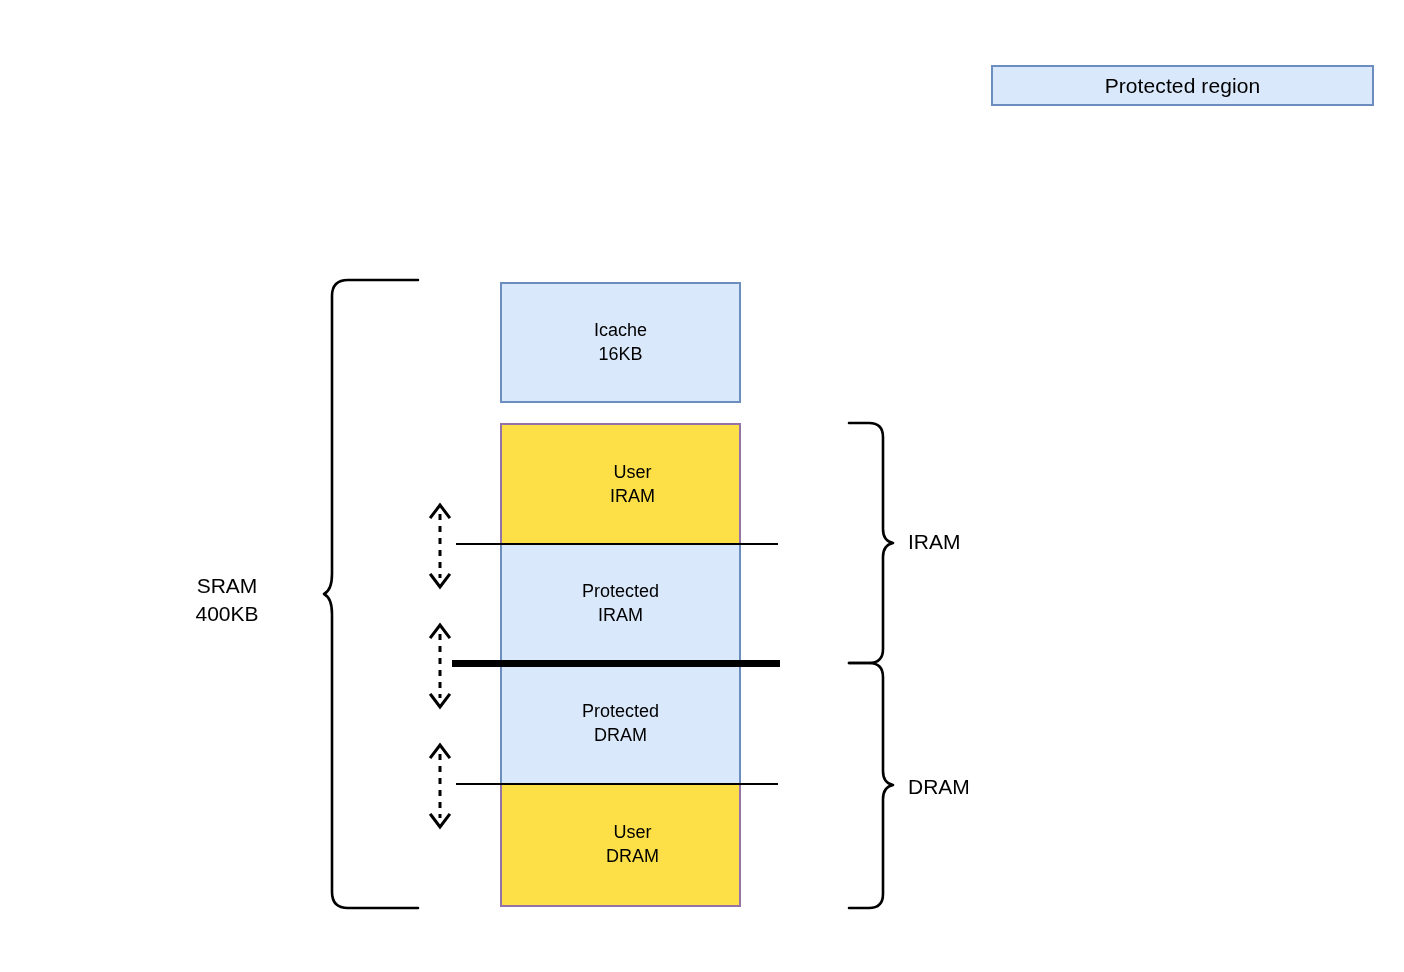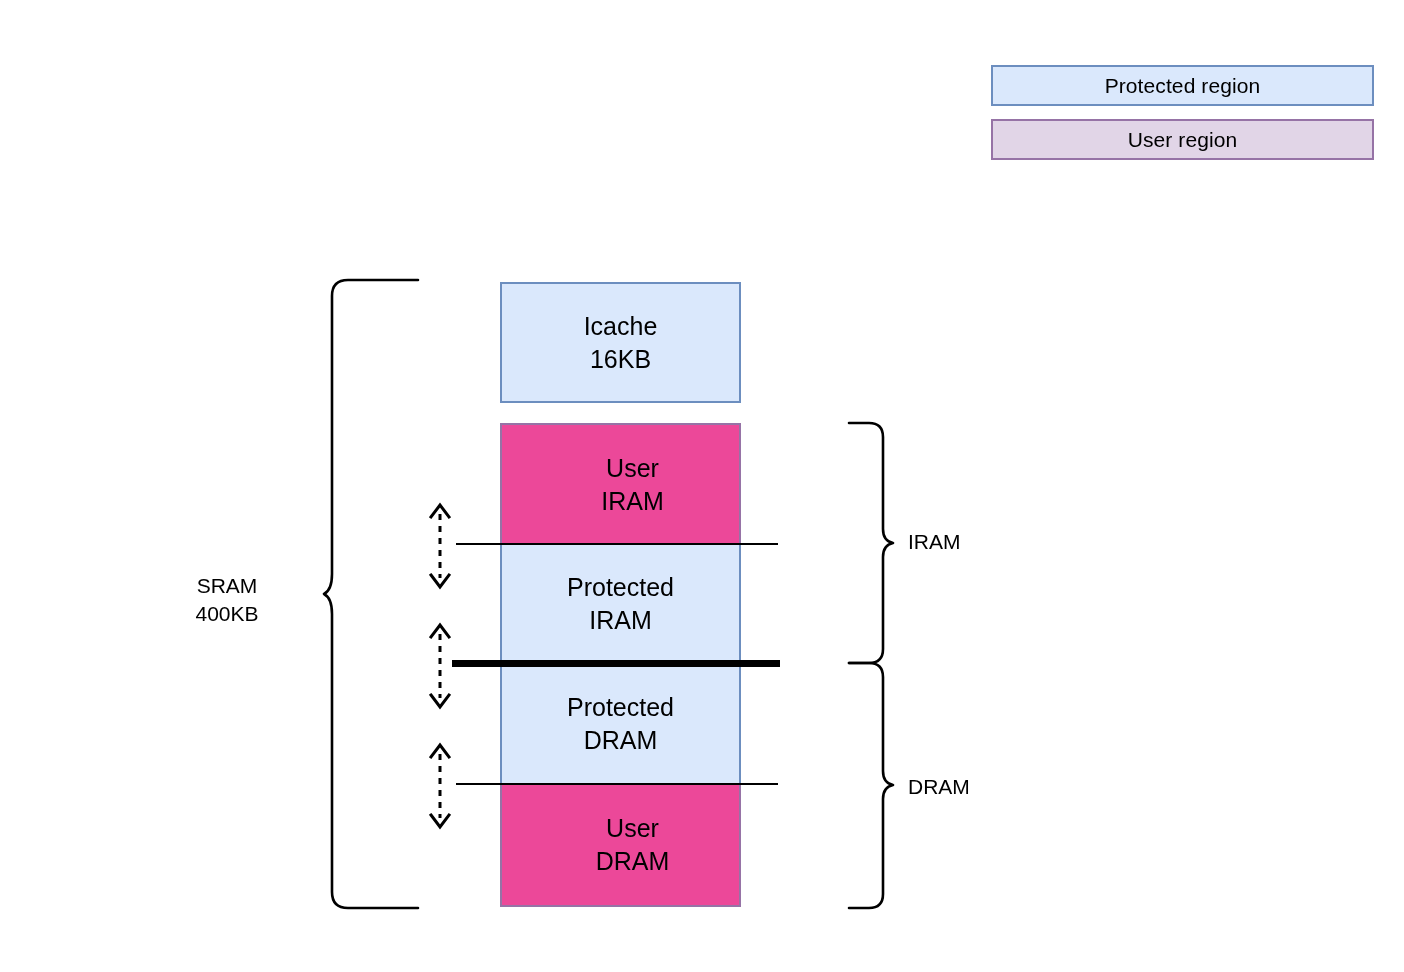--- a/index.html
+++ b/index.html
@@ -46,31 +46,31 @@
   }
   .mem-block {
     position: absolute;
     box-sizing: border-box;
     left: 500px;
     width: 241px;
     display: flex;
     flex-direction: column;
     align-items: center;
     justify-content: center;
-    font-size: 25px;
+    font-size: 18px;
     line-height: 1.32;
     text-align: center;
   }
   .mem-block .line2 { display: block; }
   .blk-protected {
     background: #dae8fc;
     border: 2px solid #6c8ebf;
   }
   .blk-user {
-    background: #ec4899;
+    background: #fde047;
     border: 2px solid #9673a6;
     padding-left: 24px;
   }
   #block-icache    { top: 282px; height: 121px; }
   #block-user-iram { top: 423px; height: 121px; border-bottom: none; }
   #block-prot-iram { top: 544px; height: 119px; border-top: none; border-bottom: none; }
   #block-prot-dram { top: 663px; height: 121px; border-top: none; border-bottom: none; }
   #block-user-dram { top: 784px; height: 123px; border-top: none; }
 
   .divider-thin {
@@ -130,23 +130,20 @@
     text-align: left;
   }
 </style>
 </head>
 <body>
 
 <div id="canvas">
 
   <div class="legend-box" id="legend-protected">
     <span>Protected region</span>
-  </div>
-  <div class="legend-box" id="legend-user">
-    <span>User region</span>
   </div>
 
   <div class="mem-block blk-protected" id="block-icache">
     <span>Icache</span>
     <span class="line2">16KB</span>
   </div>
 
   <div class="mem-block blk-user" id="block-user-iram">
     <span>User</span>
     <span class="line2">IRAM</span>

